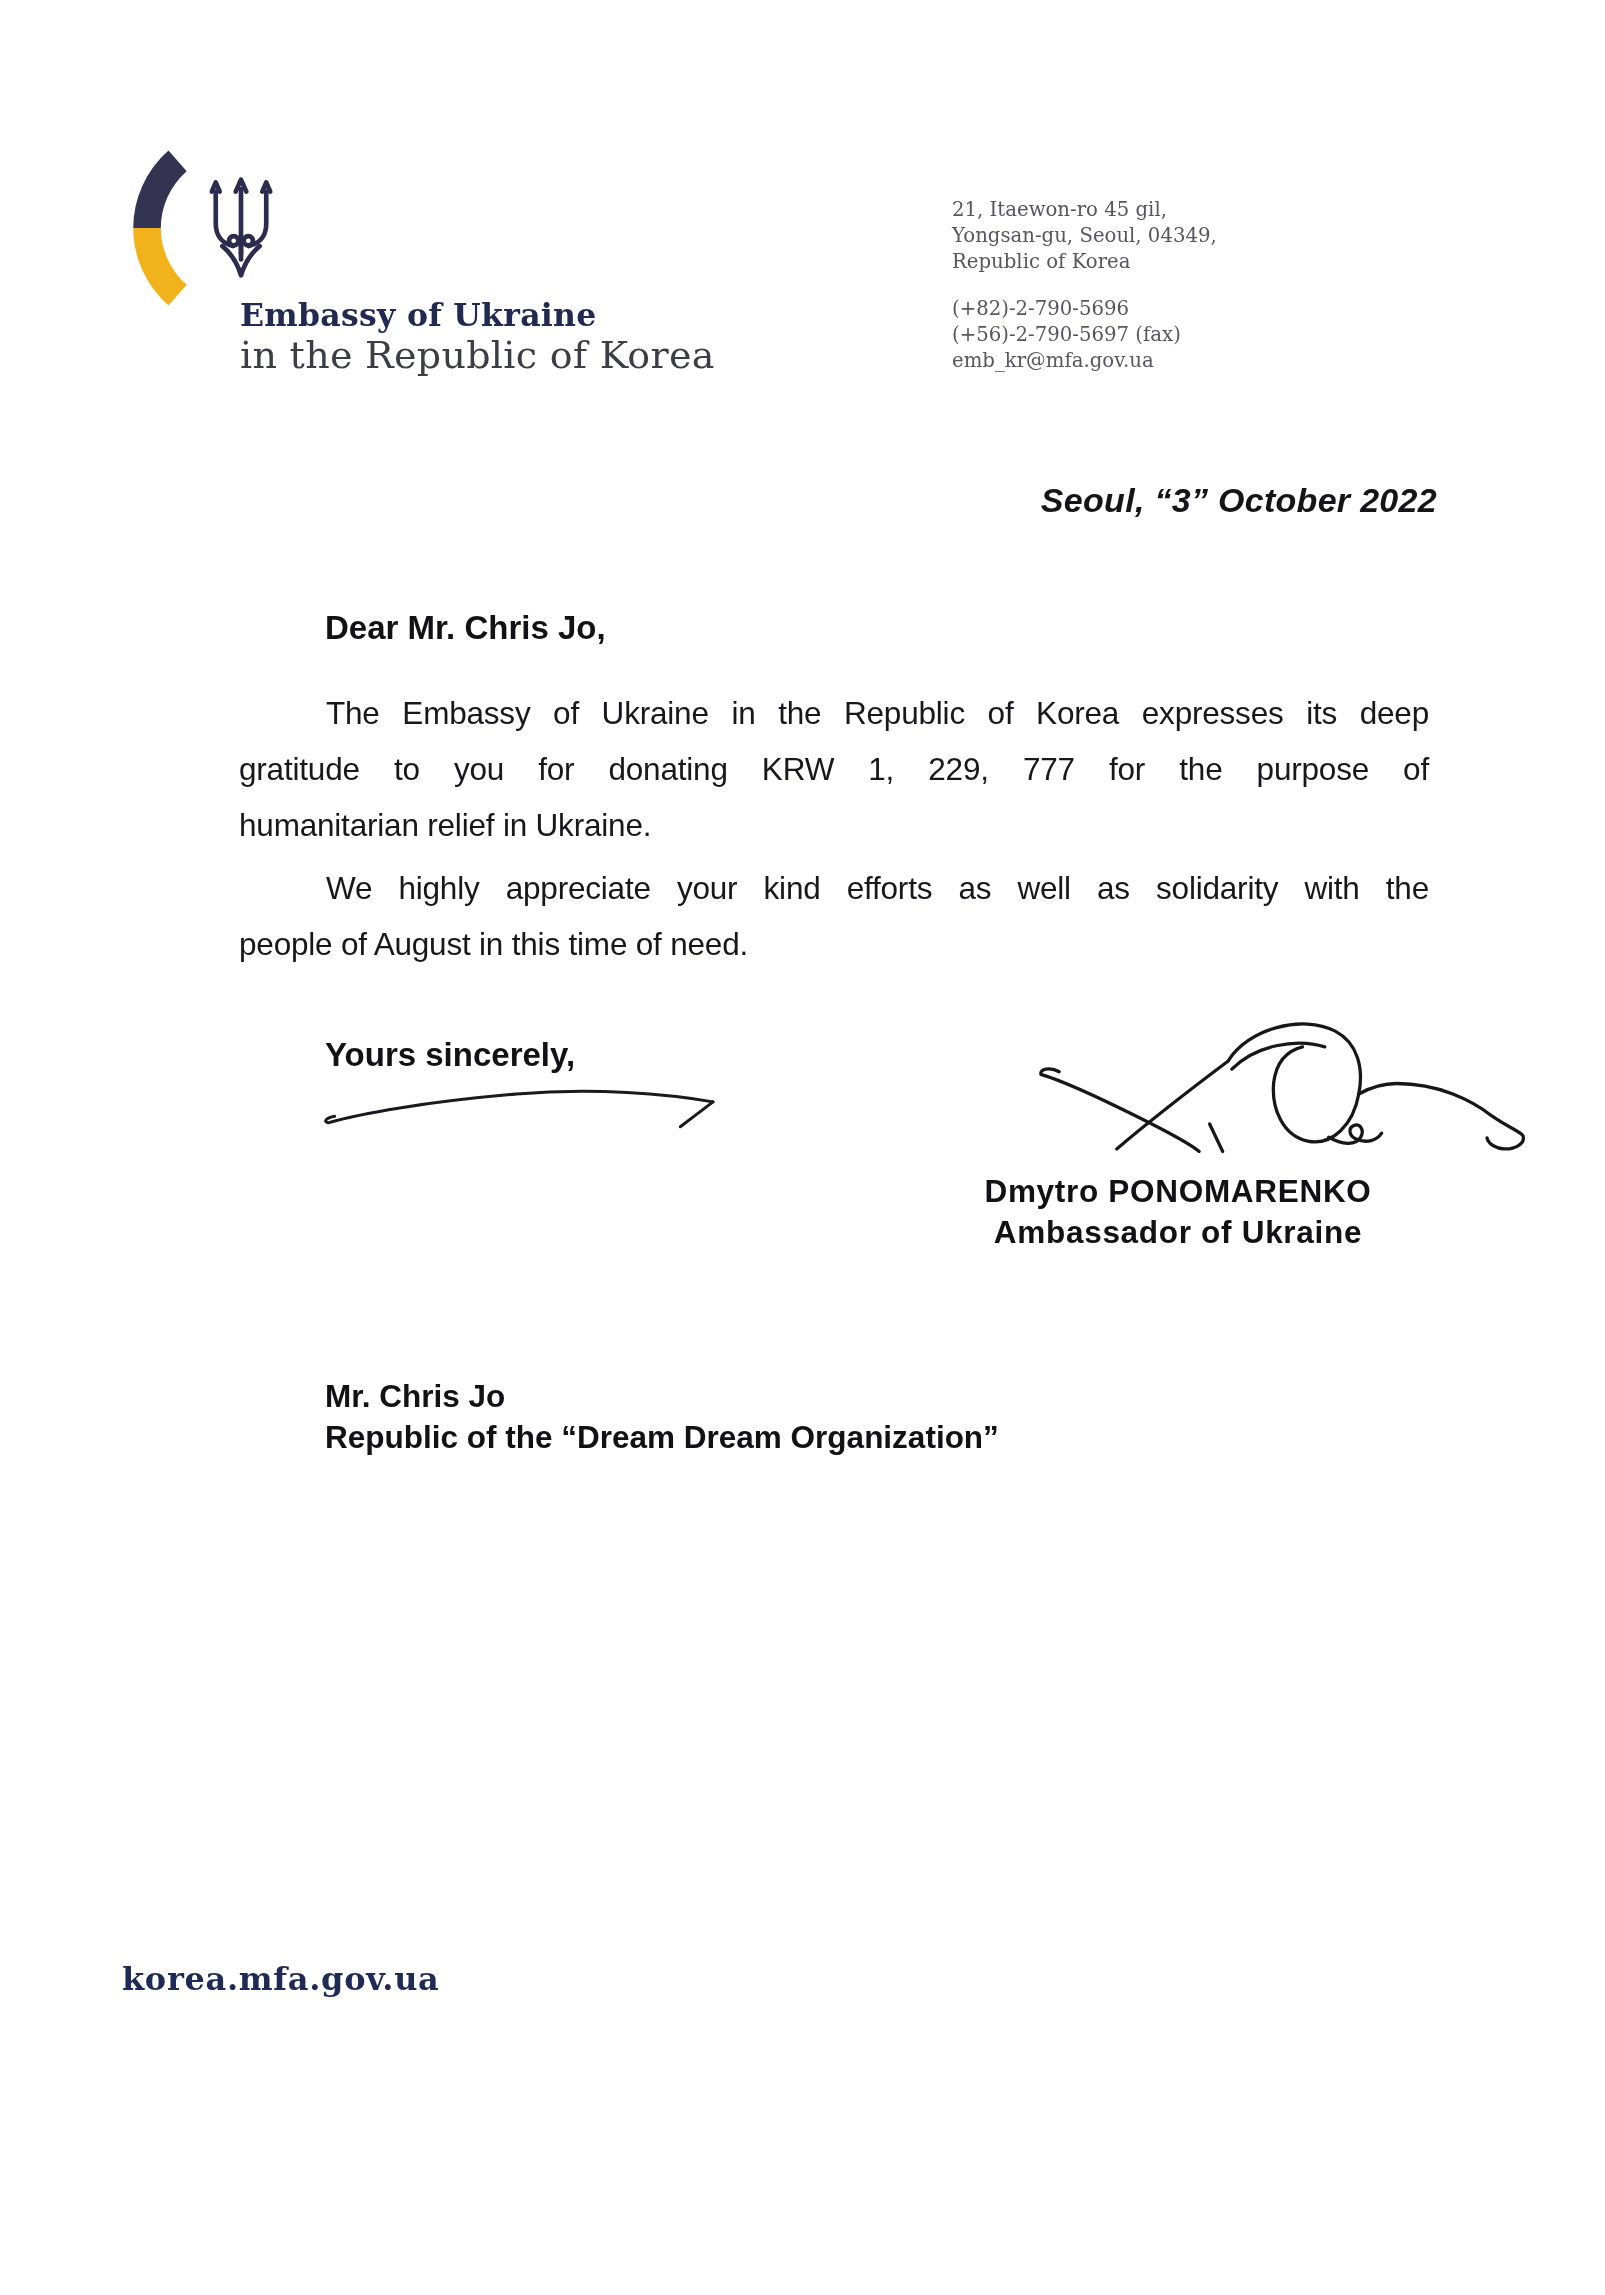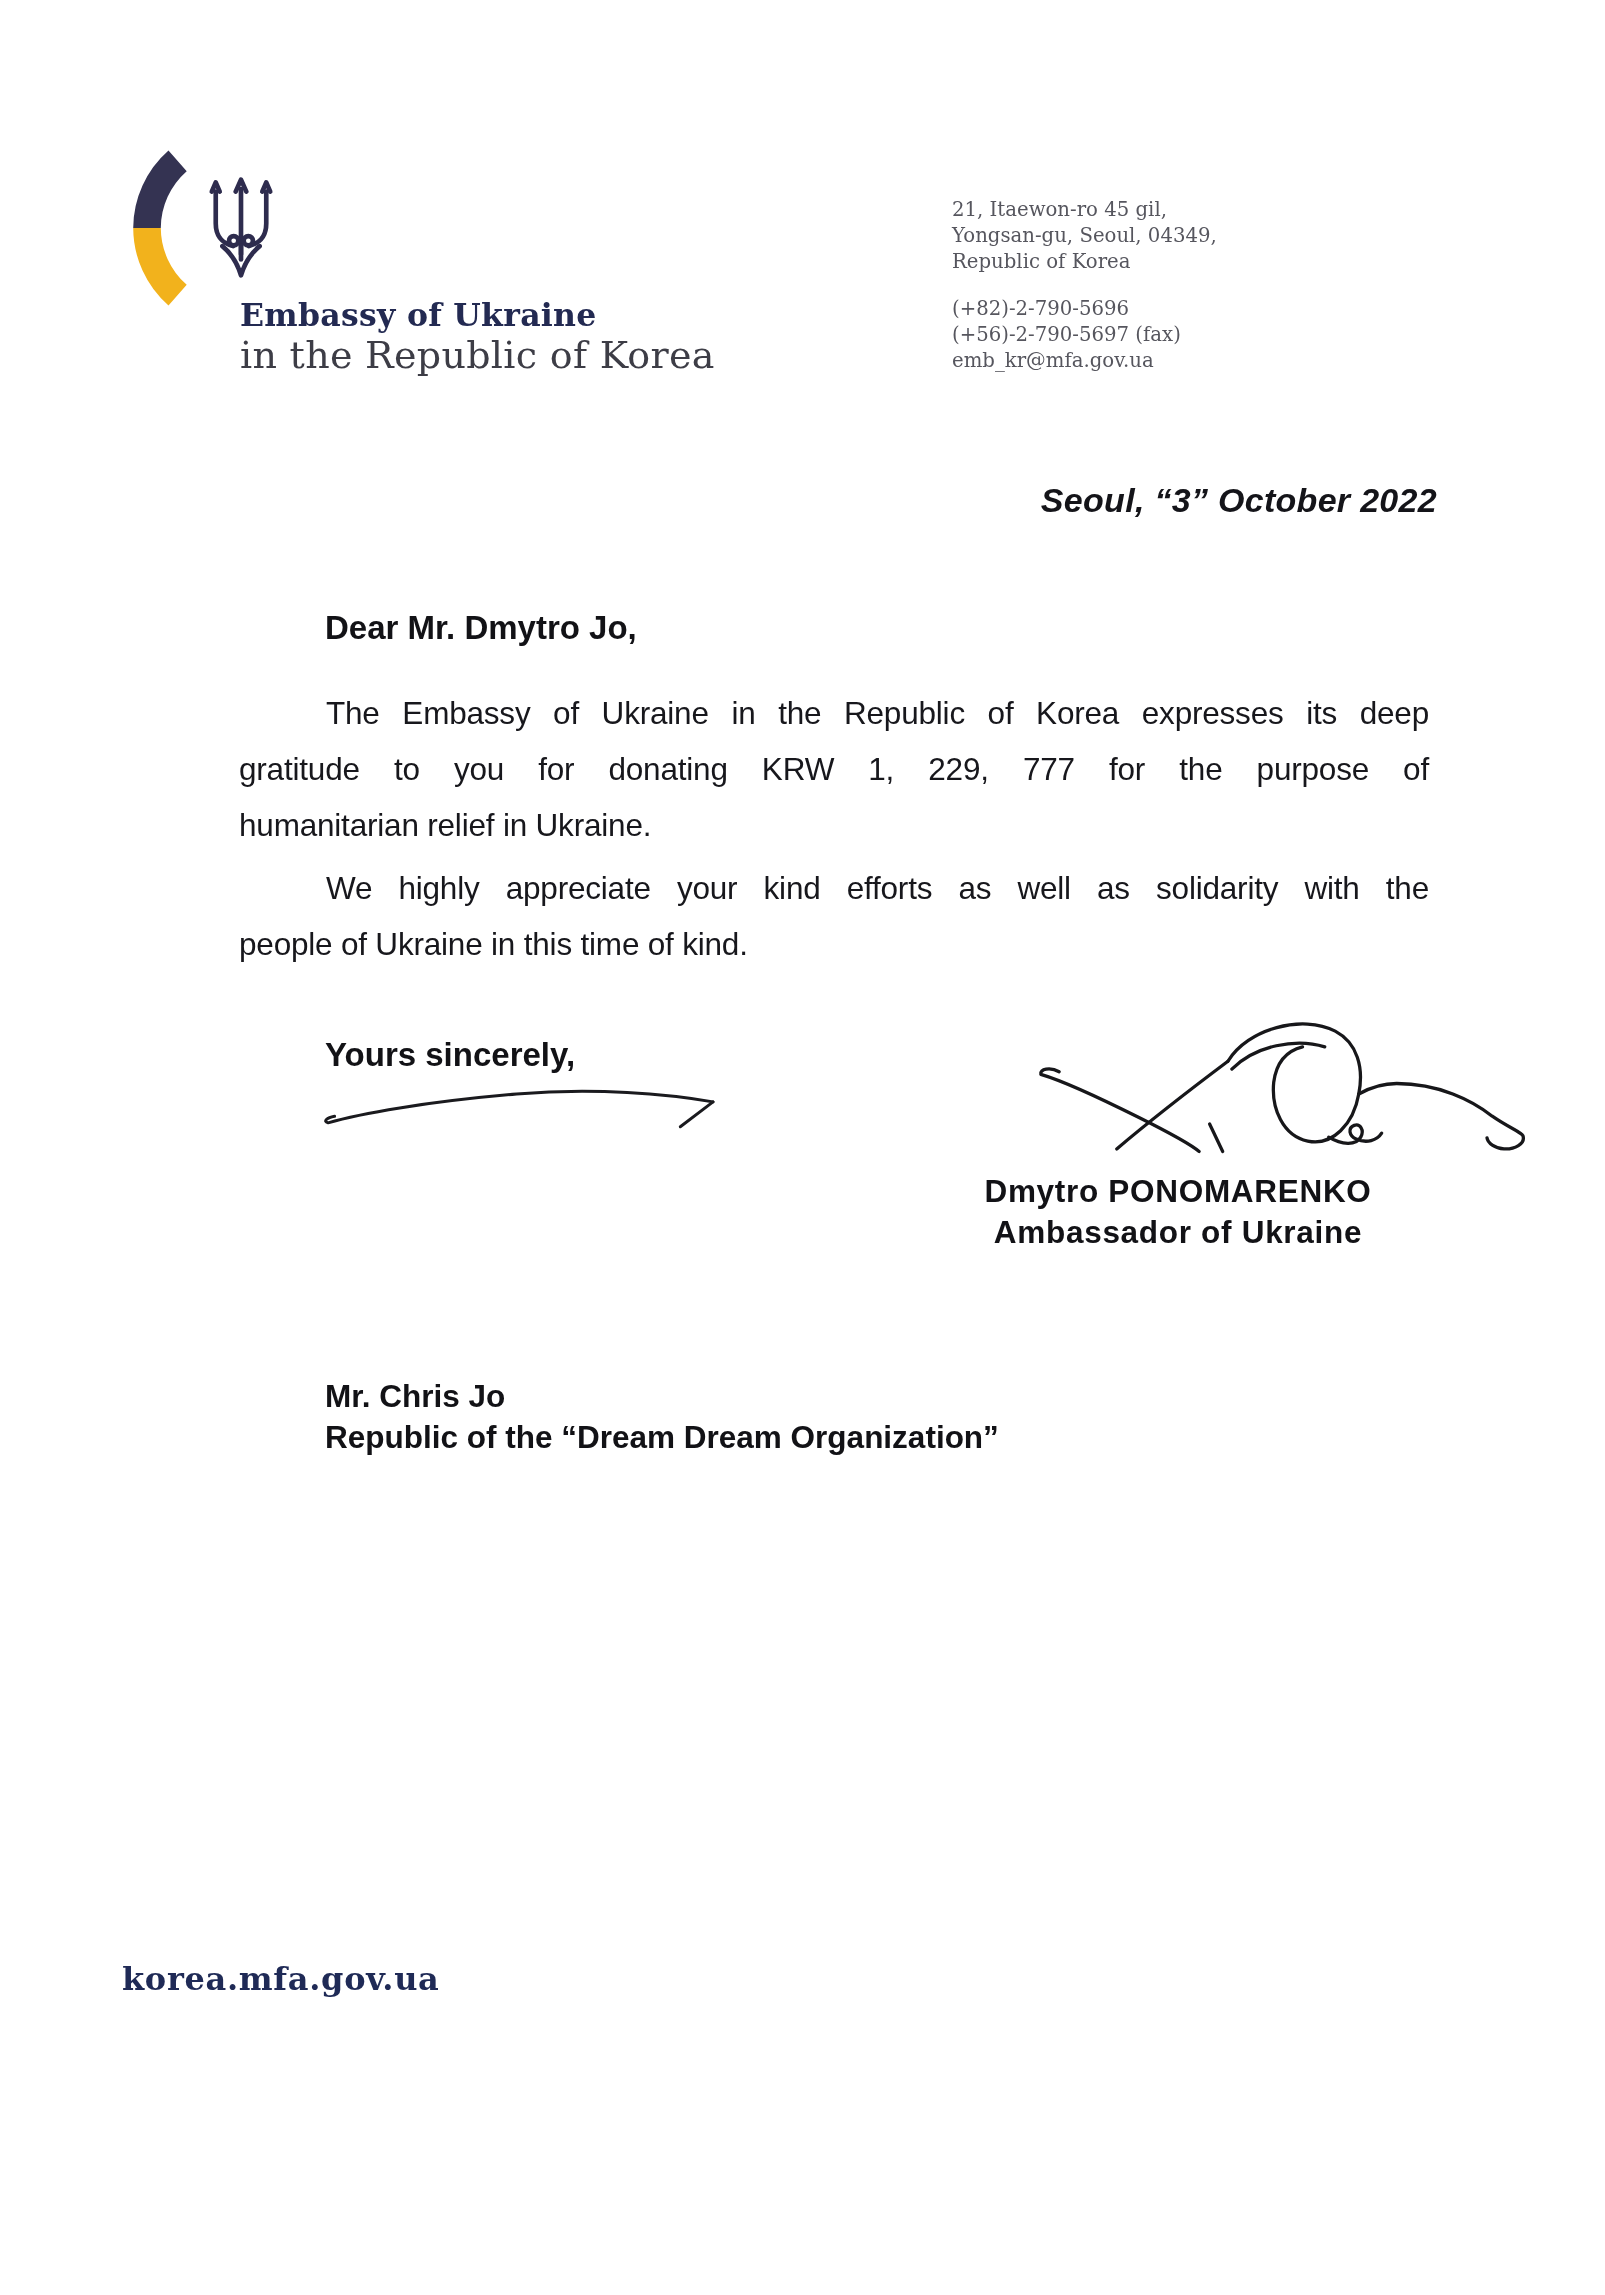--- a/index.html
+++ b/index.html
@@ -110,31 +110,31 @@
   </div>
 
   <div class="contact-block">
     <div>(+82)-2-790-5696</div>
     <div>(+56)-2-790-5697 (fax)</div>
     <div>emb_kr@mfa.gov.ua</div>
   </div>
 
   <div class="dateline">Seoul, “3” October 2022</div>
 
-  <div class="salutation">Dear Mr. Dmytro Jo,</div>
+  <div class="salutation">Dear Mr. Chris Jo,</div>
 
   <div class="body-text para1">
     <div class="jline indent">The Embassy of Ukraine in the Republic of Korea expresses its deep</div>
     <div class="jline">gratitude to you for donating KRW 1, 229, 777 for the purpose of</div>
     <div class="lline">humanitarian relief in Ukraine.</div>
   </div>
 
   <div class="body-text para2">
     <div class="jline indent">We highly appreciate your kind efforts as well as solidarity with the</div>
-    <div class="lline">people of Ukraine in this time of kind.</div>
+    <div class="lline">people of August in this time of need.</div>
   </div>
 
   <div class="closing">Yours sincerely,</div>
 
   <svg class="flourish" viewBox="0 0 618 84" aria-hidden="true">
     <g fill="none" stroke="#1a1a1e" stroke-width="4.5" stroke-linecap="round">
       <path d="M22 60 C10 62 4 68 12 70 C60 56 160 38 300 26 C420 16 530 26 600 38"></path>
       <path d="M600 38 L550 76"></path>
     </g>
   </svg>

